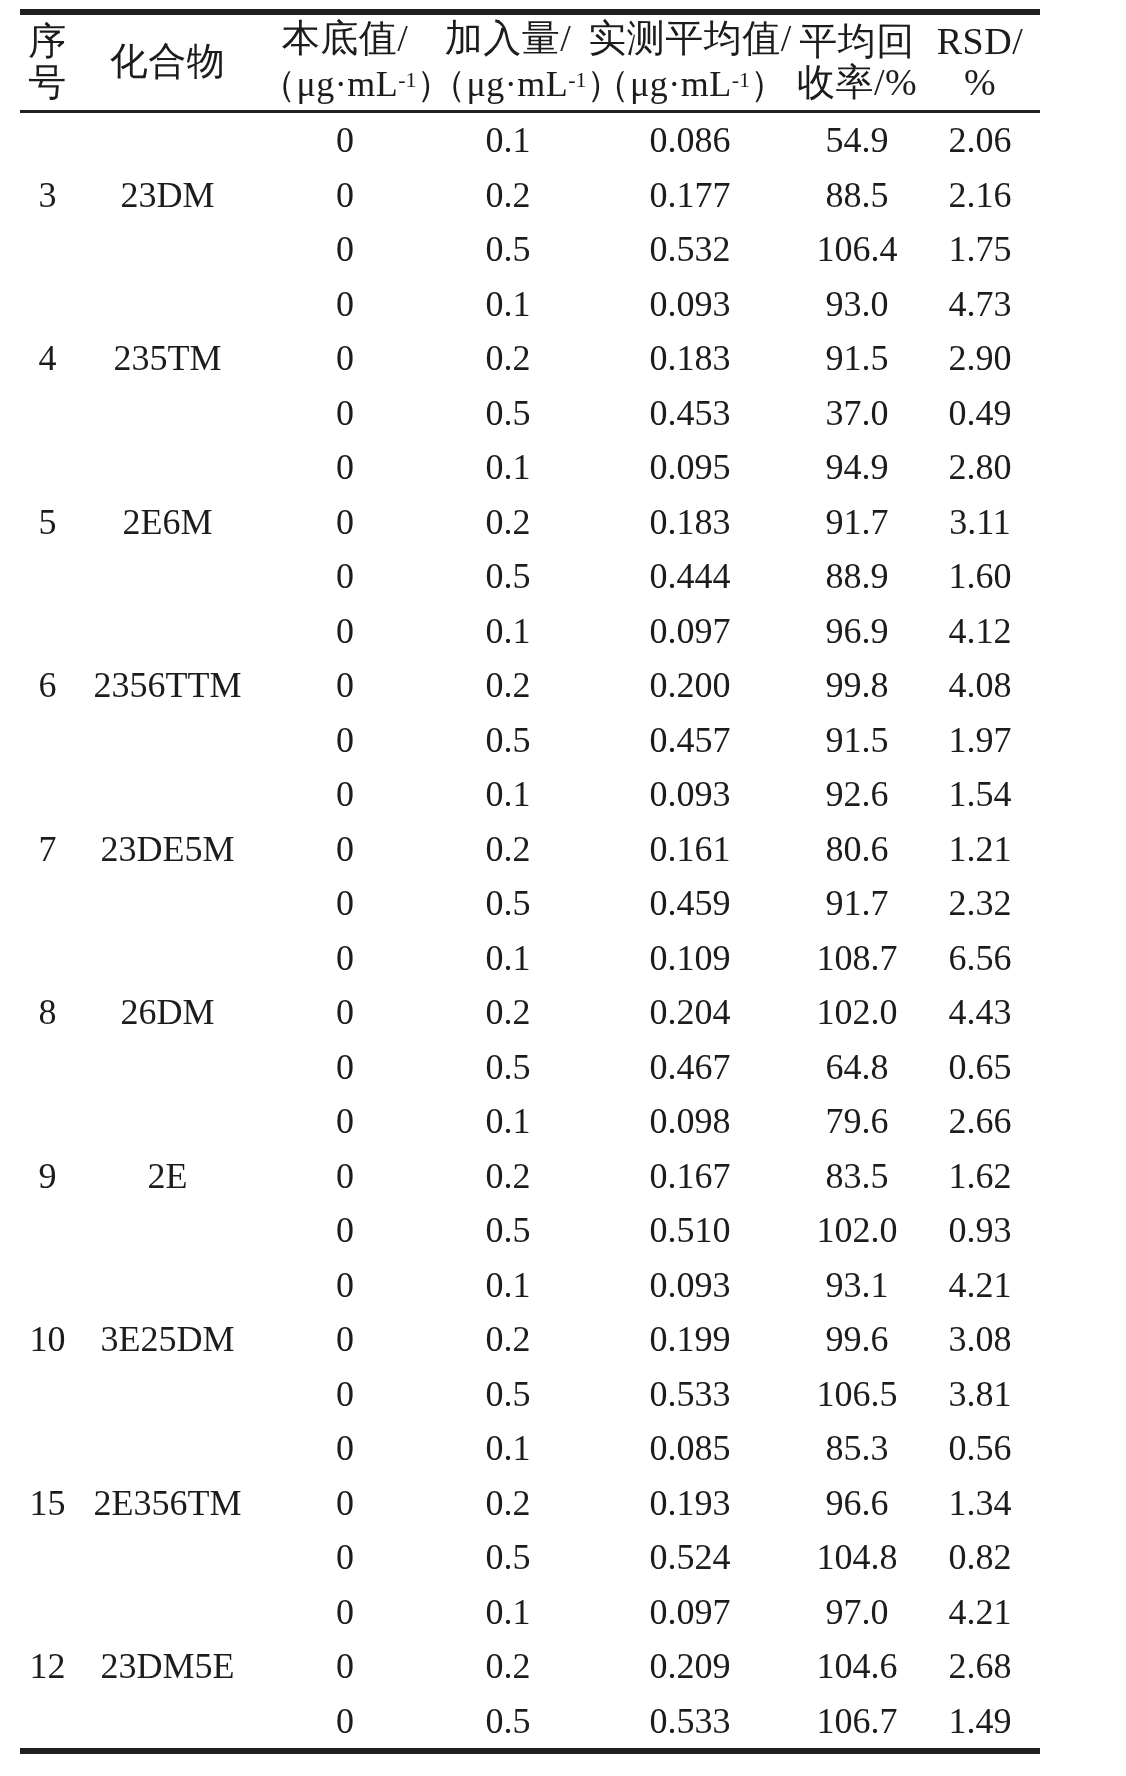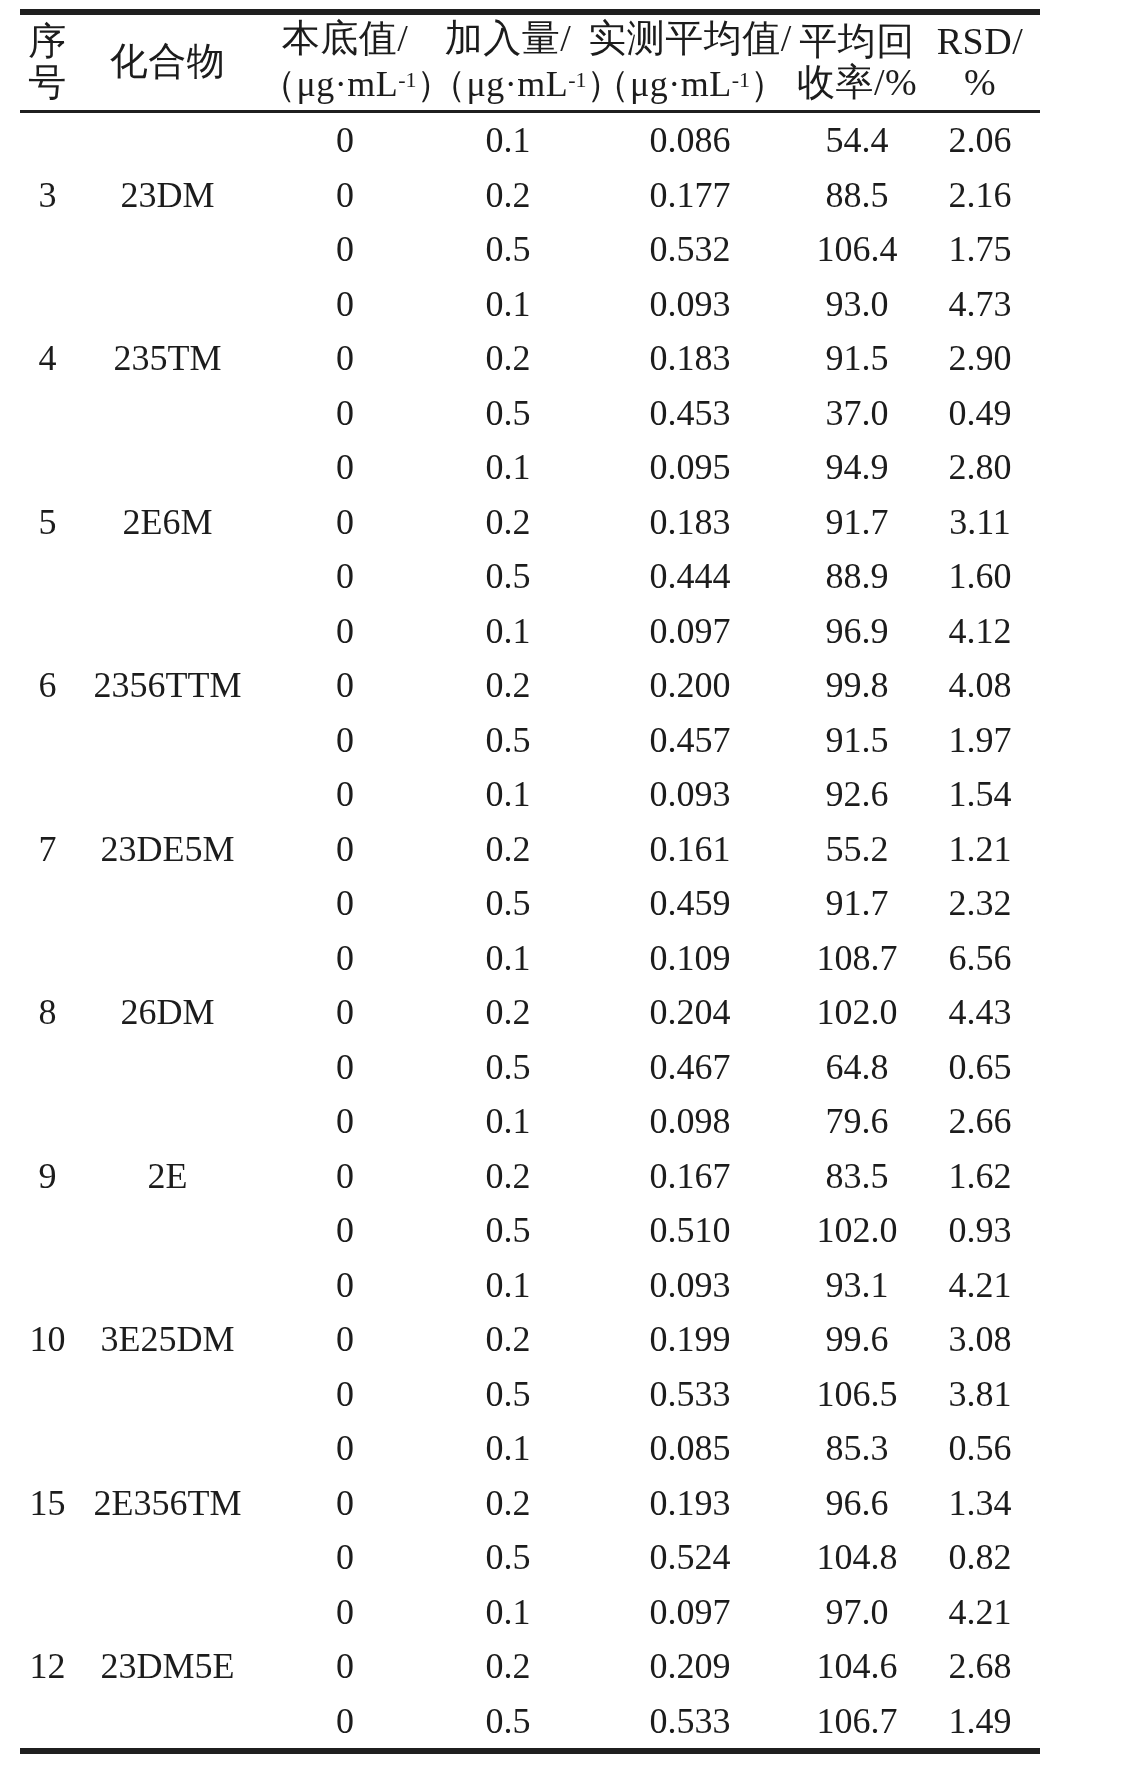--- a/index.html
+++ b/index.html
@@ -109,21 +109,21 @@
           </th>
         </tr>
       </thead>
       <tbody>
           <tr>
             <td rowspan="3" class="c-no">3</td>
             <td rowspan="3" class="c-compound">23DM</td>
             <td>0</td>
             <td>0.1</td>
             <td>0.086</td>
-            <td>54.4</td>
+            <td>54.9</td>
             <td>2.06</td>
           </tr>
           <tr>
             <td>0</td>
             <td>0.2</td>
             <td>0.177</td>
             <td>88.5</td>
             <td>2.16</td>
           </tr>
           <tr>
@@ -208,21 +208,21 @@
             <td>0</td>
             <td>0.1</td>
             <td>0.093</td>
             <td>92.6</td>
             <td>1.54</td>
           </tr>
           <tr>
             <td>0</td>
             <td>0.2</td>
             <td>0.161</td>
-            <td>55.2</td>
+            <td>80.6</td>
             <td>1.21</td>
           </tr>
           <tr>
             <td>0</td>
             <td>0.5</td>
             <td>0.459</td>
             <td>91.7</td>
             <td>2.32</td>
           </tr>
           <tr>

